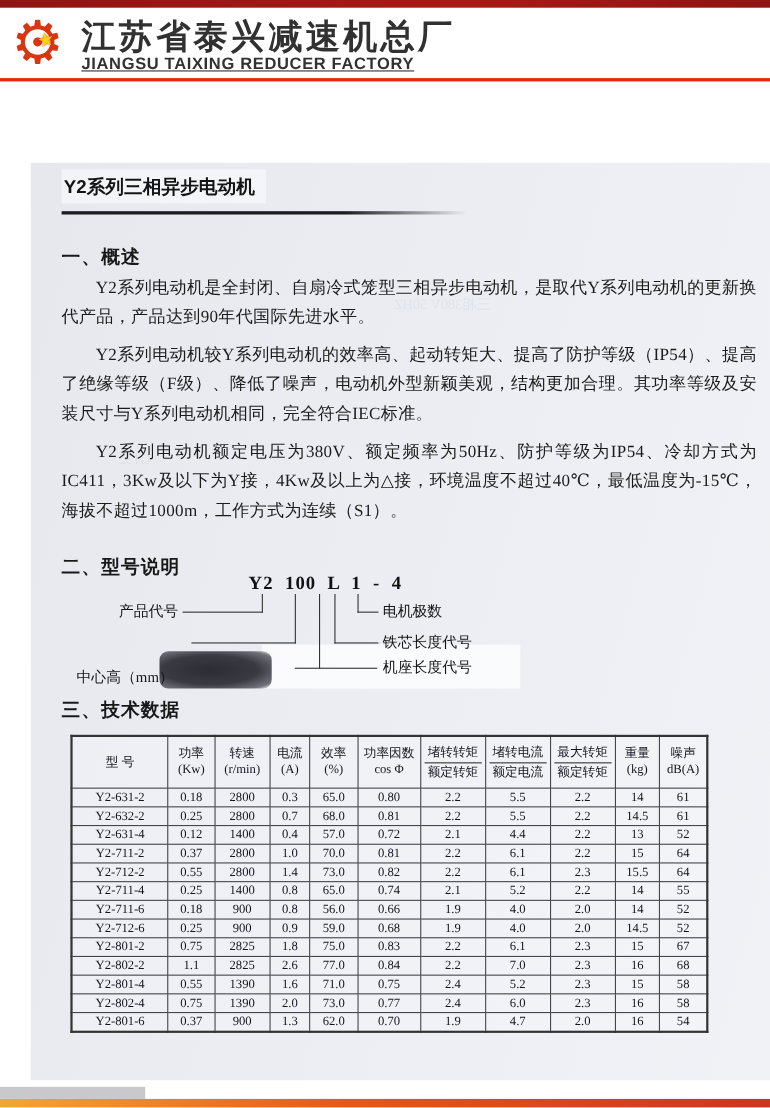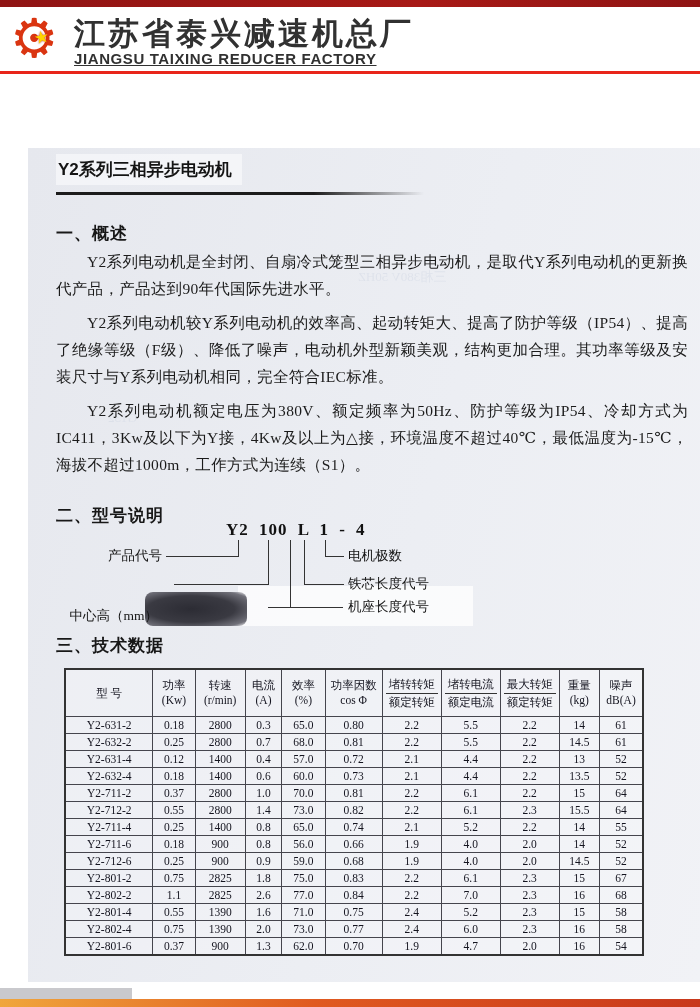--- a/index.html
+++ b/index.html
@@ -204,33 +204,20 @@
               <td>0.4</td>
               <td>57.0</td>
               <td>0.72</td>
               <td>2.1</td>
               <td>4.4</td>
               <td>2.2</td>
               <td>13</td>
               <td>52</td>
             </tr>
             <tr>
-              <td>Y2-632-4</td>
-              <td>0.18</td>
-              <td>1400</td>
-              <td>0.6</td>
-              <td>60.0</td>
-              <td>0.73</td>
-              <td>2.1</td>
-              <td>4.4</td>
-              <td>2.2</td>
-              <td>13.5</td>
-              <td>52</td>
-            </tr>
-            <tr>
               <td>Y2-711-2</td>
               <td>0.37</td>
               <td>2800</td>
               <td>1.0</td>
               <td>70.0</td>
               <td>0.81</td>
               <td>2.2</td>
               <td>6.1</td>
               <td>2.2</td>
               <td>15</td>

